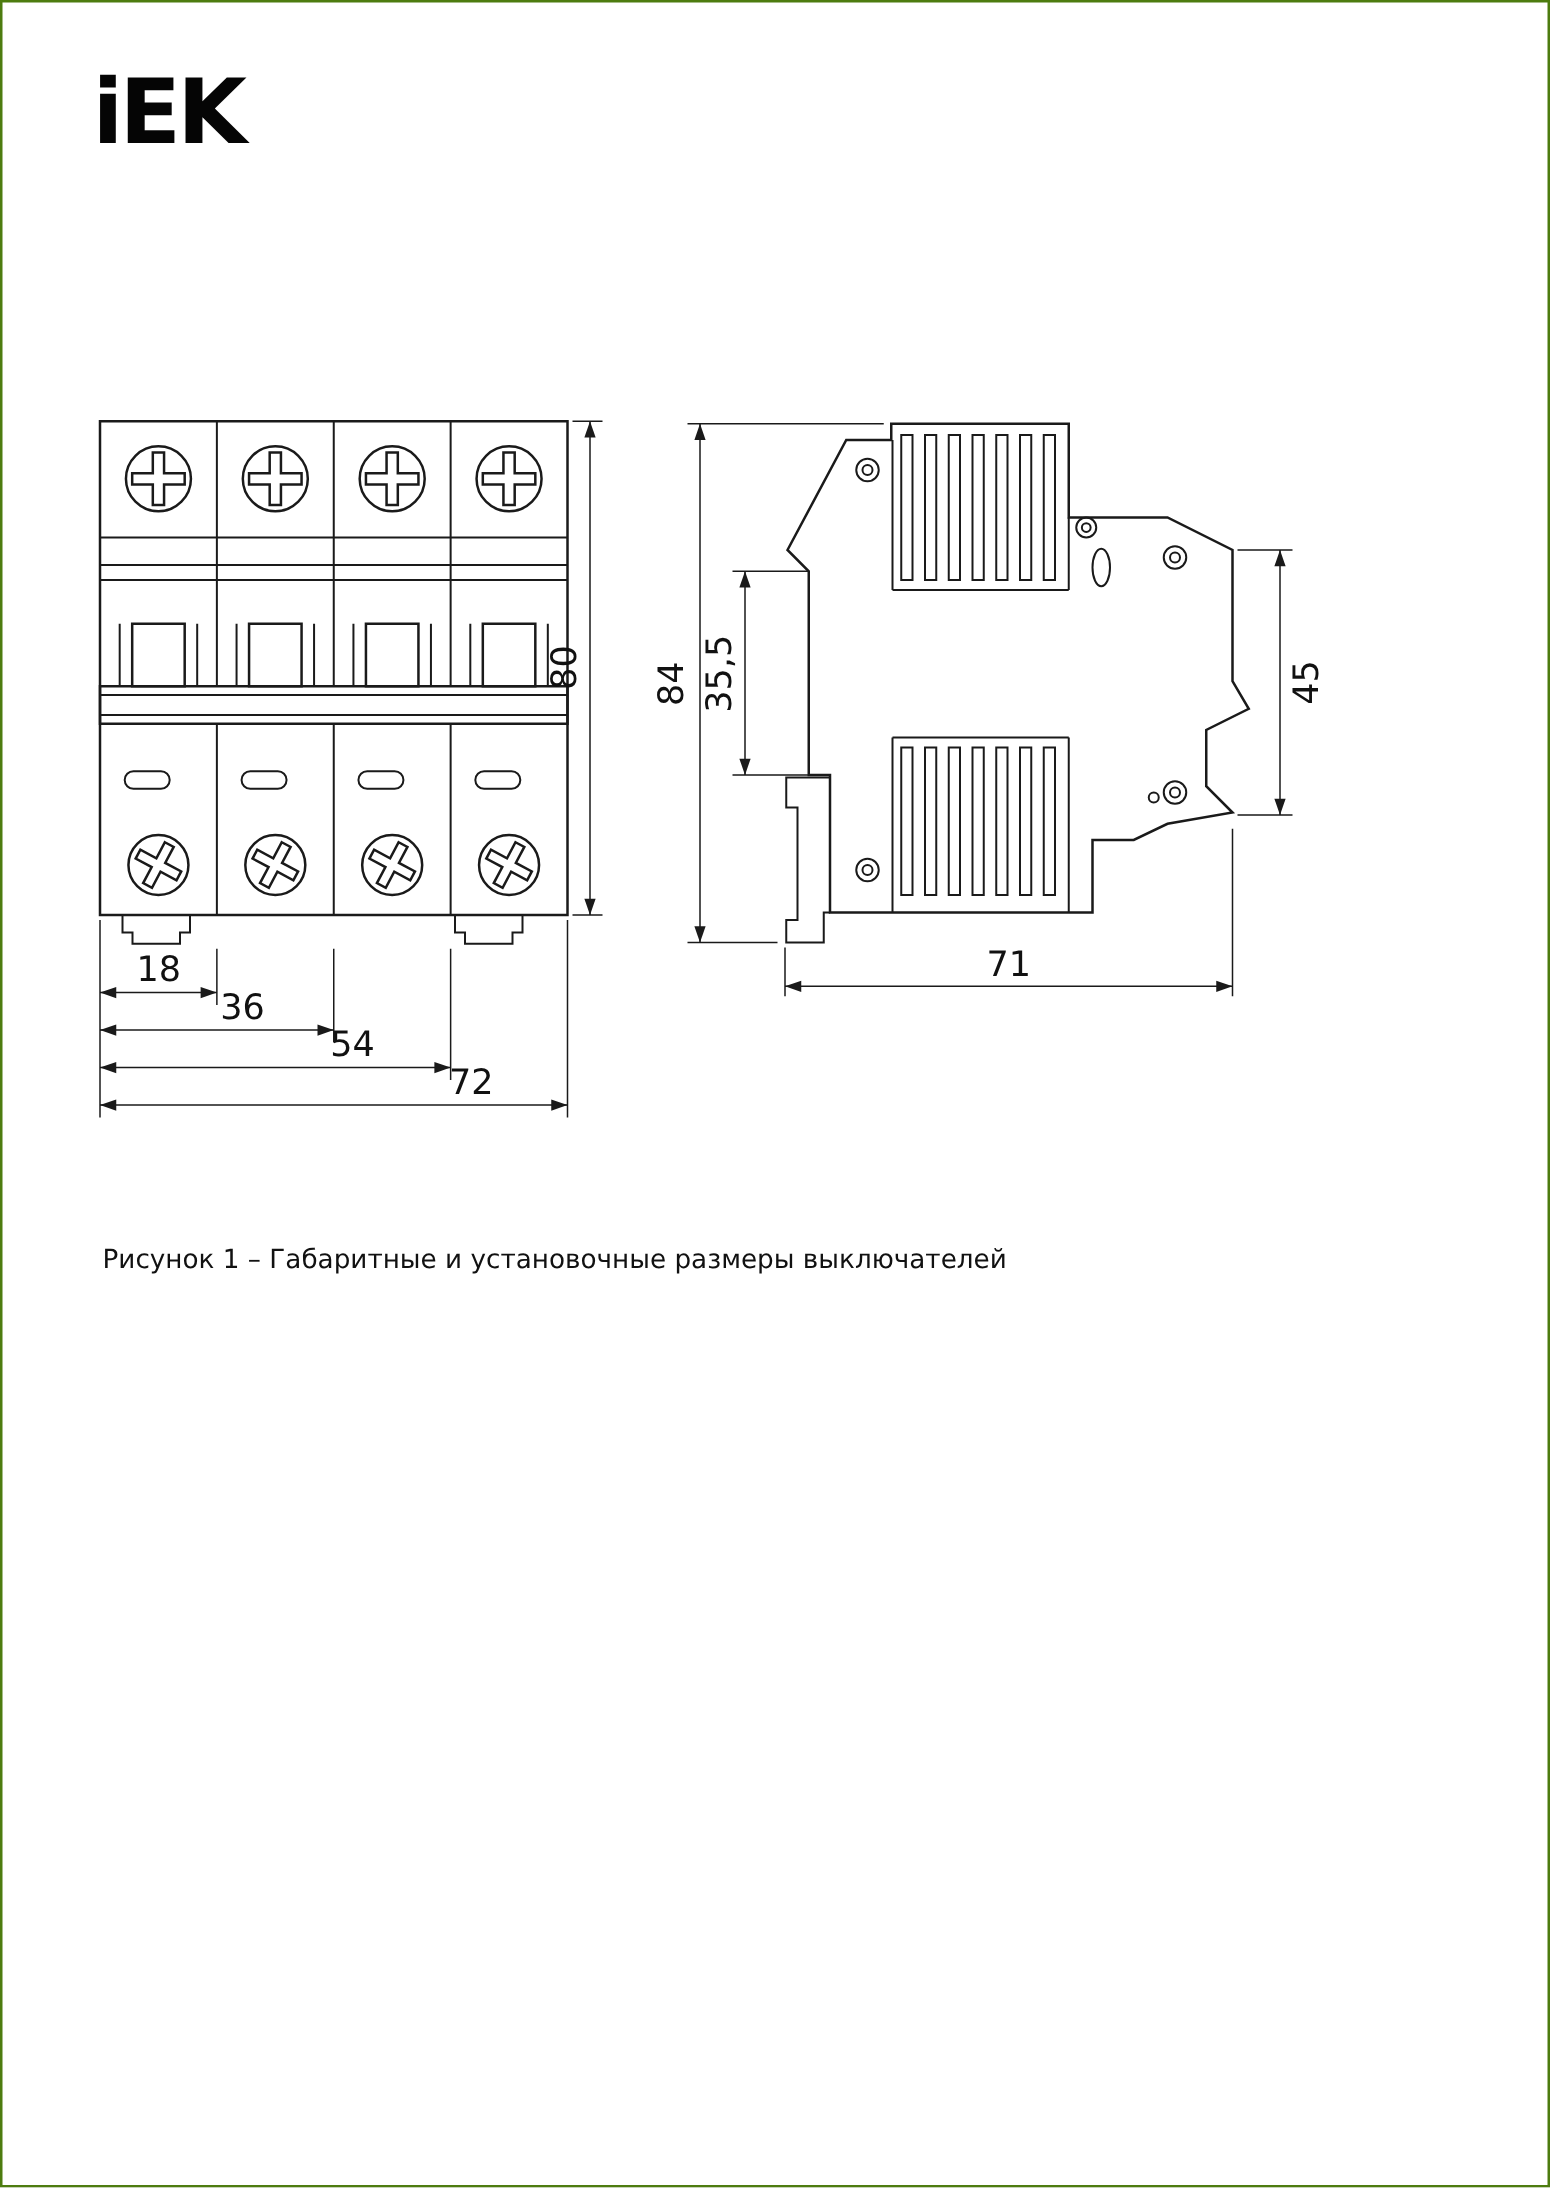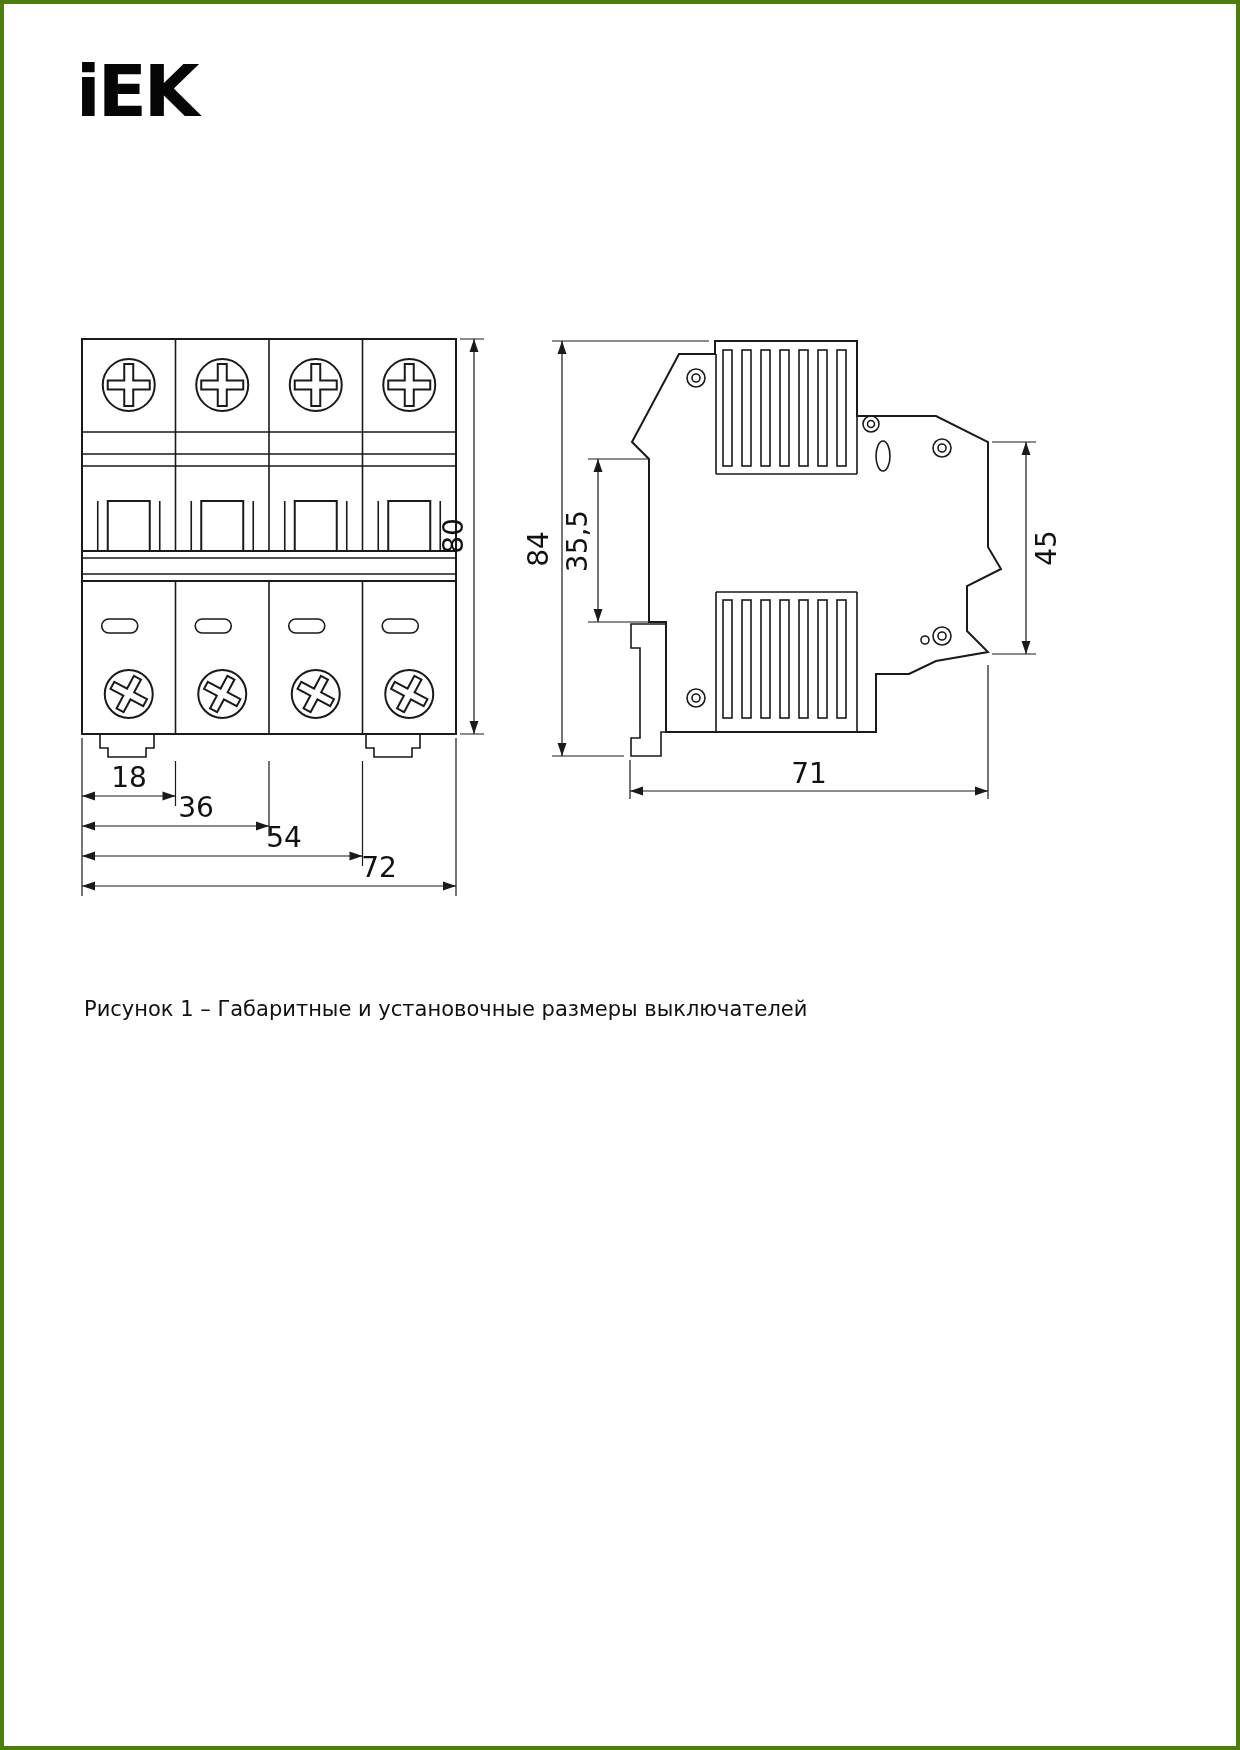--- a/index.html
+++ b/index.html
@@ -1,21 +1,21 @@
 <!DOCTYPE html>
 <html><head>
 <meta charset="utf-8">
 <style>
   html,body { margin:0; padding:0; background:#e8e8e8; }
   .page {
     width:1240px; height:1750px;
     background:#ffffff;
     position:relative;
     box-sizing:border-box;
-    border:4px solid #4d7c0f;
+    border:2px solid #4d7c0f;
     margin:0 auto;
     font-family:"DejaVu Sans", sans-serif;
   }
   svg { display:block; }
   .outline   { fill:none; stroke:#1a1a1a; stroke-width:2; }
   .detail    { fill:none; stroke:#1a1a1a; stroke-width:1.6; }
   .fill-white{ fill:#ffffff; stroke:#1a1a1a; stroke-width:2; }
   .dimline   { fill:none; stroke:#1a1a1a; stroke-width:1.2; }
   .arrow     { fill:#1a1a1a; stroke:none; }
   .dim-label { font:28px "DejaVu Sans", sans-serif; fill:#111; }

